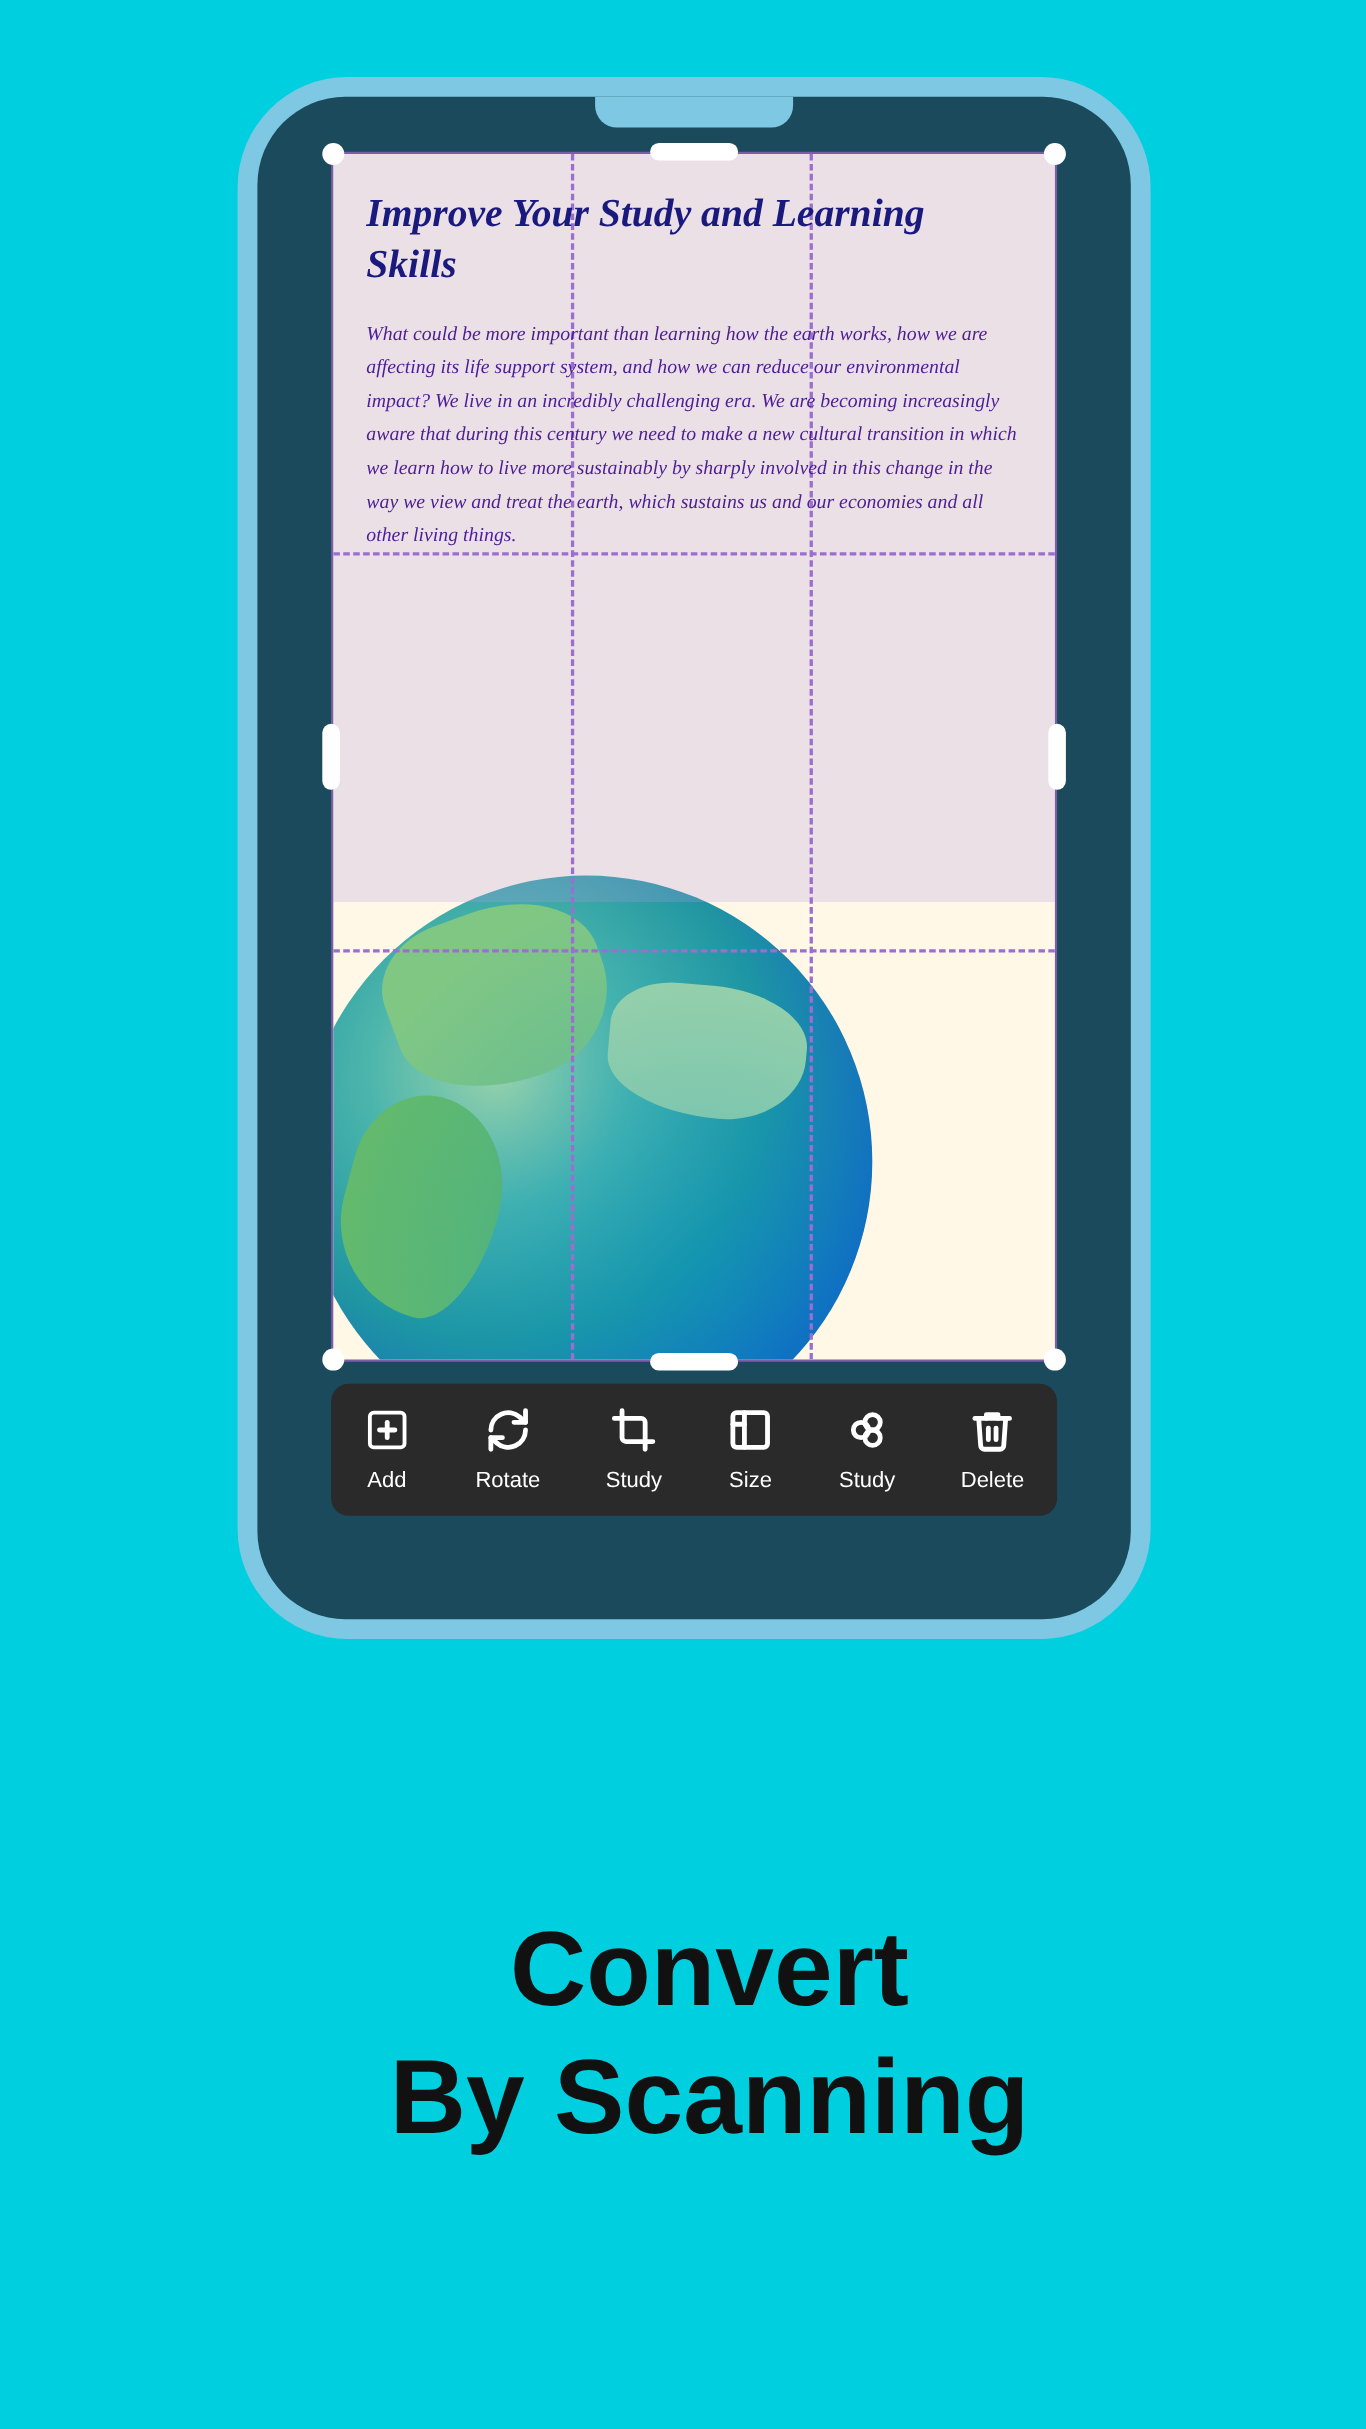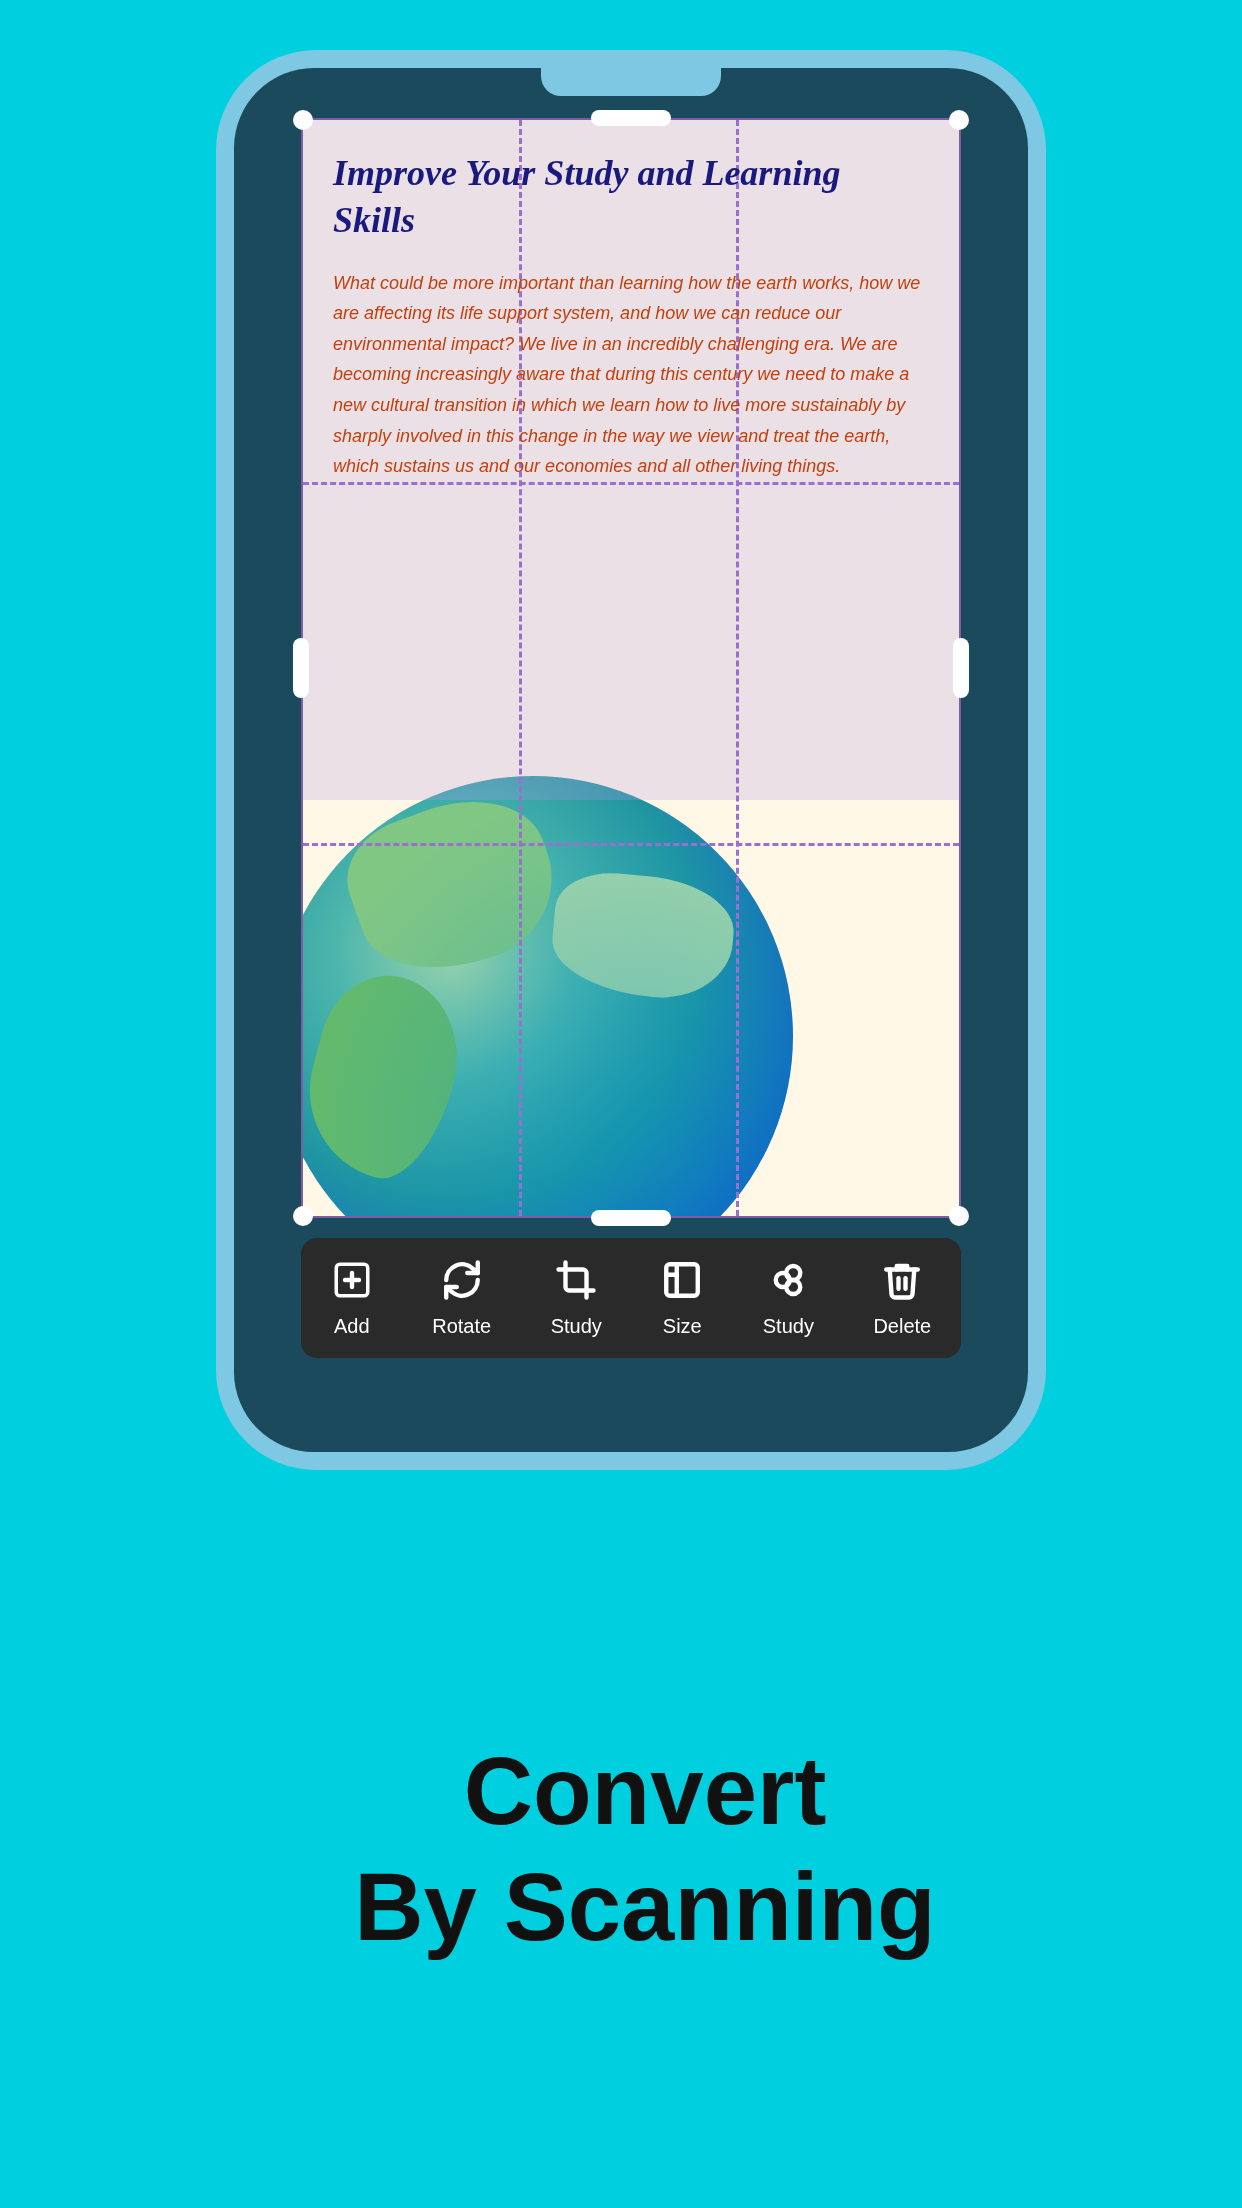--- a/index.html
+++ b/index.html
@@ -13,21 +13,21 @@
       align-items: center;
       overflow: hidden;
       font-family: sans-serif;
     }
 
     .phone-wrapper {
       width: 1032px;
       height: 1490px;
       background: #00CFDF;
       display: flex;
-      align-items: center;
+      align-items: flex-end;
       justify-content: center;
       padding-top: 30px;
       margin-left: 20px;
     }
 
     .phone-outer {
       width: 830px;
       height: 1420px;
       background: #7EC8E3;
       border-radius: 100px;
@@ -198,23 +198,23 @@
       font-family: 'Georgia', serif;
       font-style: italic;
       color: #1A1A7E;
       font-size: 36px;
       font-weight: bold;
       line-height: 1.3;
       margin-bottom: 24px;
     }
 
     .doc-body {
-      font-family: Liberation Sans, sans-serif;
+      font-family: Liberation Serif, serif;
       font-style: italic;
-      color: #c2410c;
+      color: #4c1d95;
       font-size: 18px;
       line-height: 1.7;
     }
 
     
     .globe-circle {
       width: 520px;
       height: 520px;
       border-radius: 50%;
       background: radial-gradient(circle at 35% 35%, #A8D8A8, #4DB6AC, #2196A0, #1565C0, #0D47A1);

